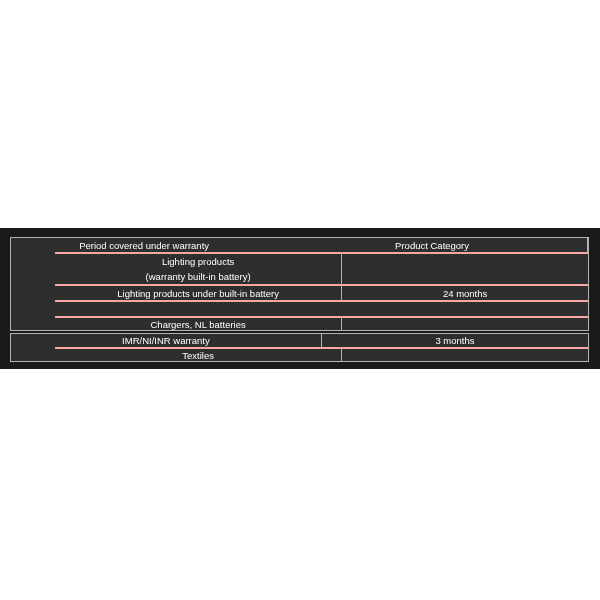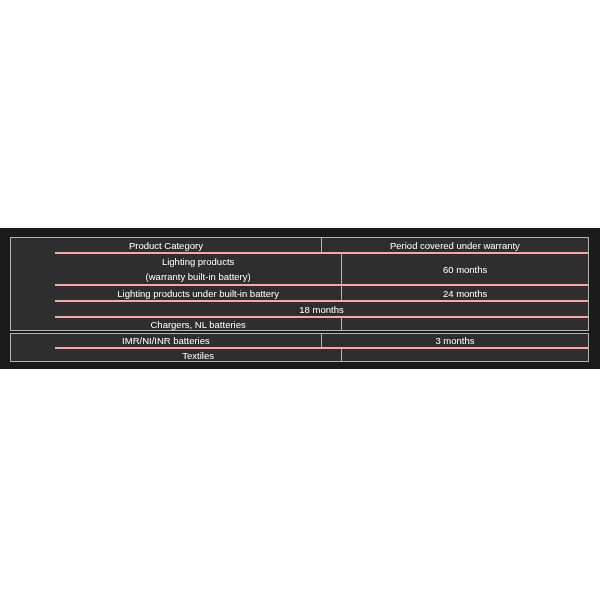--- a/index.html
+++ b/index.html
@@ -70,68 +70,62 @@
 </style>
 </head>
 <body>
 
 <div class="panel">
   <div class="tables">
 
     <div class="tbl">
 
       <div class="row h14">
+        <div class="cell per">
+          <div class="cat-line">Period covered under warranty</div>
+        </div>
         <div class="cell cat">
           <div class="cat-line">Product Category</div>
-        </div>
-        <div class="cell per">
-          <div class="cat-line">Period covered under warranty</div>
         </div>
       </div>
 
       <div class="row h30">
         <div class="cell cat">
           <div class="cat-line">Lighting products</div>
           <div class="cat-line">(warranty built-in battery)</div>
-        </div>
-        <div class="cell per">
-          <div class="cat-line">60 months</div>
         </div>
       </div>
 
       <div class="row h14">
         <div class="cell cat">
           <div class="cat-line">Lighting products under built-in battery</div>
         </div>
         <div class="cell per">
           <div class="cat-line">24 months</div>
         </div>
       </div>
 
       <div class="row h14">
-        <div class="cell per">
-          <div class="cat-line">18 months</div>
-        </div>
       </div>
 
       <div class="row h12">
         <div class="cell cat">
           <div class="cat-line">Chargers, NL batteries</div>
         </div>
       </div>
 
     </div>
 
     <div class="tbl-gap"></div>
 
     <div class="tbl">
 
       <div class="row h13">
         <div class="cell cat">
-          <div class="cat-line">IMR/NI/INR batteries</div>
+          <div class="cat-line">IMR/NI/INR warranty</div>
         </div>
         <div class="cell per">
           <div class="cat-line">3 months</div>
         </div>
       </div>
 
       <div class="row h12">
         <div class="cell cat">
           <div class="cat-line">Textiles</div>
         </div>

